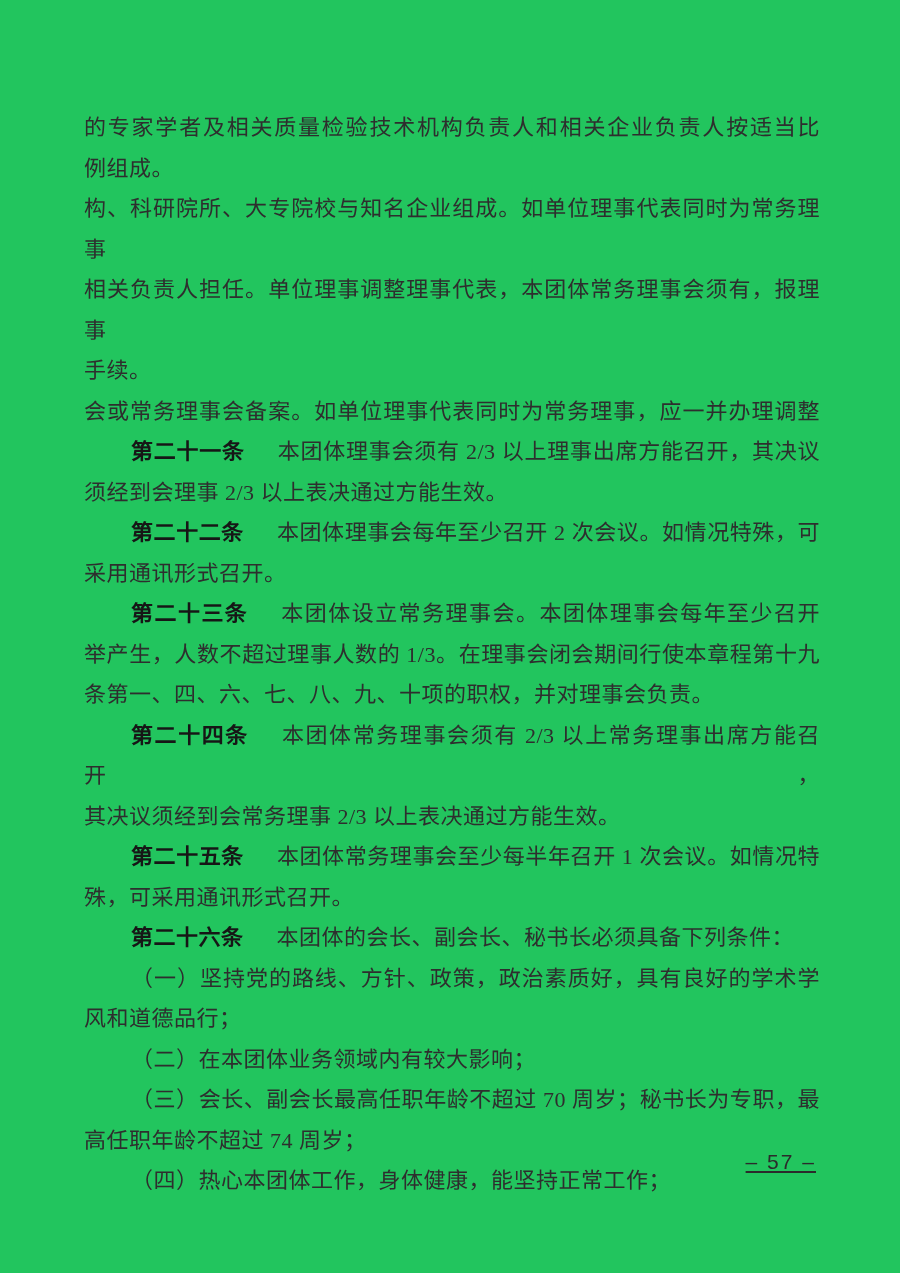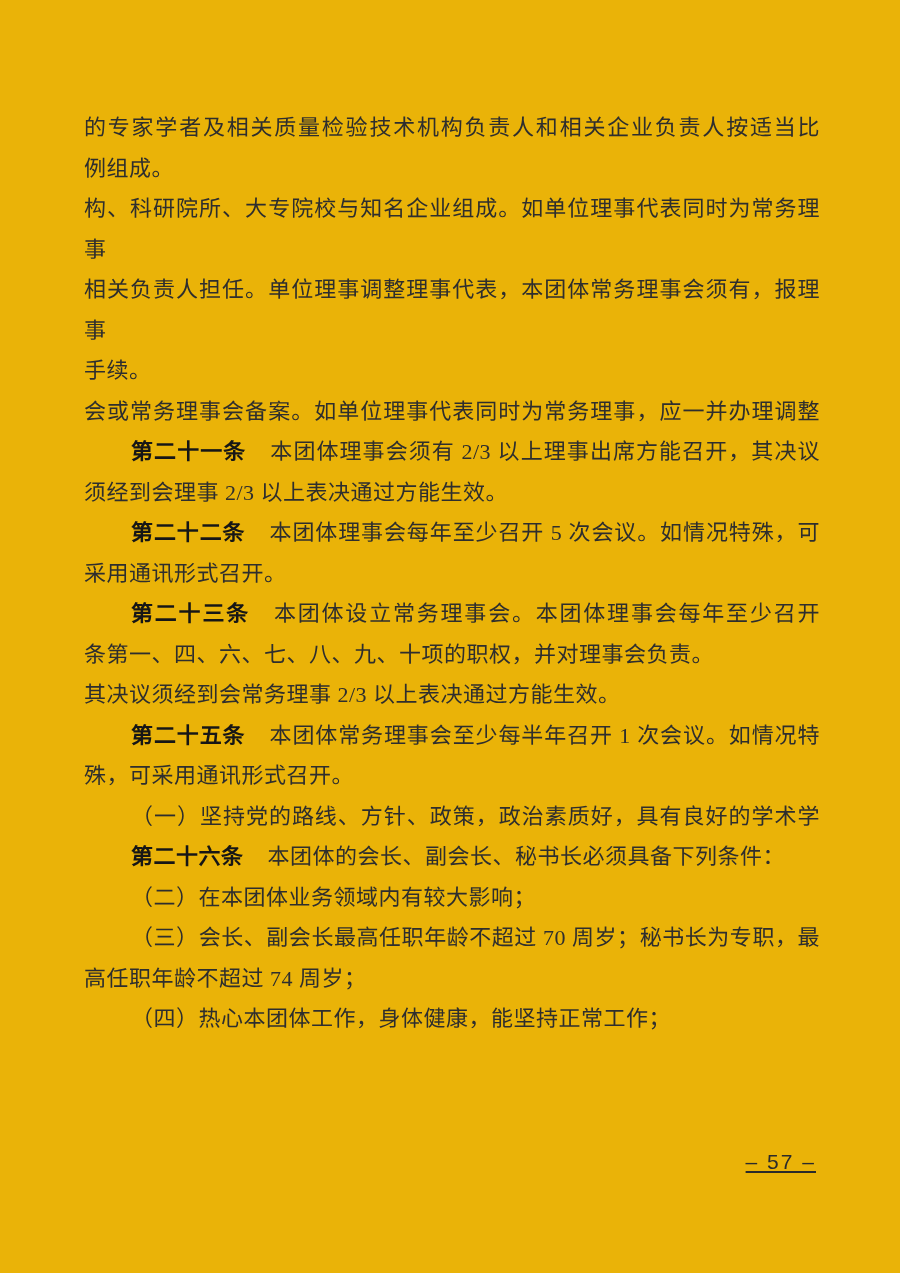--- a/index.html
+++ b/index.html
@@ -4,21 +4,21 @@
 <style>
   html, body {
     margin: 0;
     padding: 0;
     background: #ffffff;
   }
   .page {
     position: relative;
     width: 900px;
     height: 1273px;
-    background: #eab308;
+    background: #22c55e;
     overflow: hidden;
     font-family: "Liberation Serif", "DejaVu Serif", serif;
   }
   .textblock {
     position: absolute;
     left: 84px;
     top: 108px;
     width: 736px;
     font-size: 22px;
     line-height: 40.5px;
@@ -32,21 +32,21 @@
   .line.j {
     text-align-last: justify;
   }
   .line.ind {
     text-indent: 47px;
   }
   .art-num {
     font-family: "Liberation Sans", "DejaVu Sans", sans-serif;
     font-weight: 700;
     color: #161616;
-    margin-right: 24px;
+    margin-right: 33px;
   }
   .footer {
     position: absolute;
     top: 1150px;
     right: 84px;
     font-family: "Liberation Sans", "DejaVu Sans", sans-serif;
     font-size: 21px;
     letter-spacing: 2px;
     color: #2b2b2b;
     text-decoration: underline;
@@ -67,40 +67,43 @@
   <div class="line j"><span class="line-text">相关负责人担任。单位理事调整理事代表，本团体常务理事会须有，报理事</span></div>
 
   <div class="line"><span class="line-text">手续。</span></div>
 
   <div class="line j"><span class="line-text">会或常务理事会备案。如单位理事代表同时为常务理事，应一并办理调整</span></div>
 
   <div class="line ind j"><span class="art-num">第二十一条</span><span class="line-text">本团体理事会须有 2/3 以上理事出席方能召开，其决议</span></div>
 
   <div class="line"><span class="line-text">须经到会理事 2/3 以上表决通过方能生效。</span></div>
 
-  <div class="line ind j"><span class="art-num">第二十二条</span><span class="line-text">本团体理事会每年至少召开 5 次会议。如情况特殊，可</span></div>
+  <div class="line ind j"><span class="art-num">第二十二条</span><span class="line-text">本团体理事会每年至少召开 2 次会议。如情况特殊，可</span></div>
 
   <div class="line"><span class="line-text">采用通讯形式召开。</span></div>
 
   <div class="line ind j"><span class="art-num">第二十三条</span><span class="line-text">本团体设立常务理事会。本团体理事会每年至少召开</span></div>
 
+  <div class="line j"><span class="line-text">举产生，人数不超过理事人数的 1/3。在理事会闭会期间行使本章程第十九</span></div>
 
   <div class="line"><span class="line-text">条第一、四、六、七、八、九、十项的职权，并对理事会负责。</span></div>
 
+  <div class="line ind j"><span class="art-num">第二十四条</span><span class="line-text">本团体常务理事会须有 2/3 以上常务理事出席方能召开，</span></div>
 
   <div class="line"><span class="line-text">其决议须经到会常务理事 2/3 以上表决通过方能生效。</span></div>
 
   <div class="line ind j"><span class="art-num">第二十五条</span><span class="line-text">本团体常务理事会至少每半年召开 1 次会议。如情况特</span></div>
 
   <div class="line"><span class="line-text">殊，可采用通讯形式召开。</span></div>
 
+  <div class="line ind"><span class="art-num">第二十六条</span><span class="line-text">本团体的会长、副会长、秘书长必须具备下列条件：</span></div>
+
   <div class="line ind j"><span class="line-text">（一）坚持党的路线、方针、政策，政治素质好，具有良好的学术学</span></div>
 
-  <div class="line ind"><span class="art-num">第二十六条</span><span class="line-text">本团体的会长、副会长、秘书长必须具备下列条件：</span></div>
-
+  <div class="line"><span class="line-text">风和道德品行；</span></div>
 
   <div class="line ind"><span class="line-text">（二）在本团体业务领域内有较大影响；</span></div>
 
   <div class="line ind j"><span class="line-text">（三）会长、副会长最高任职年龄不超过 70 周岁；秘书长为专职，最</span></div>
 
   <div class="line"><span class="line-text">高任职年龄不超过 74 周岁；</span></div>
 
   <div class="line ind"><span class="line-text">（四）热心本团体工作，身体健康，能坚持正常工作；</span></div>
 </div>
   <div class="footer">– 57 –</div>

